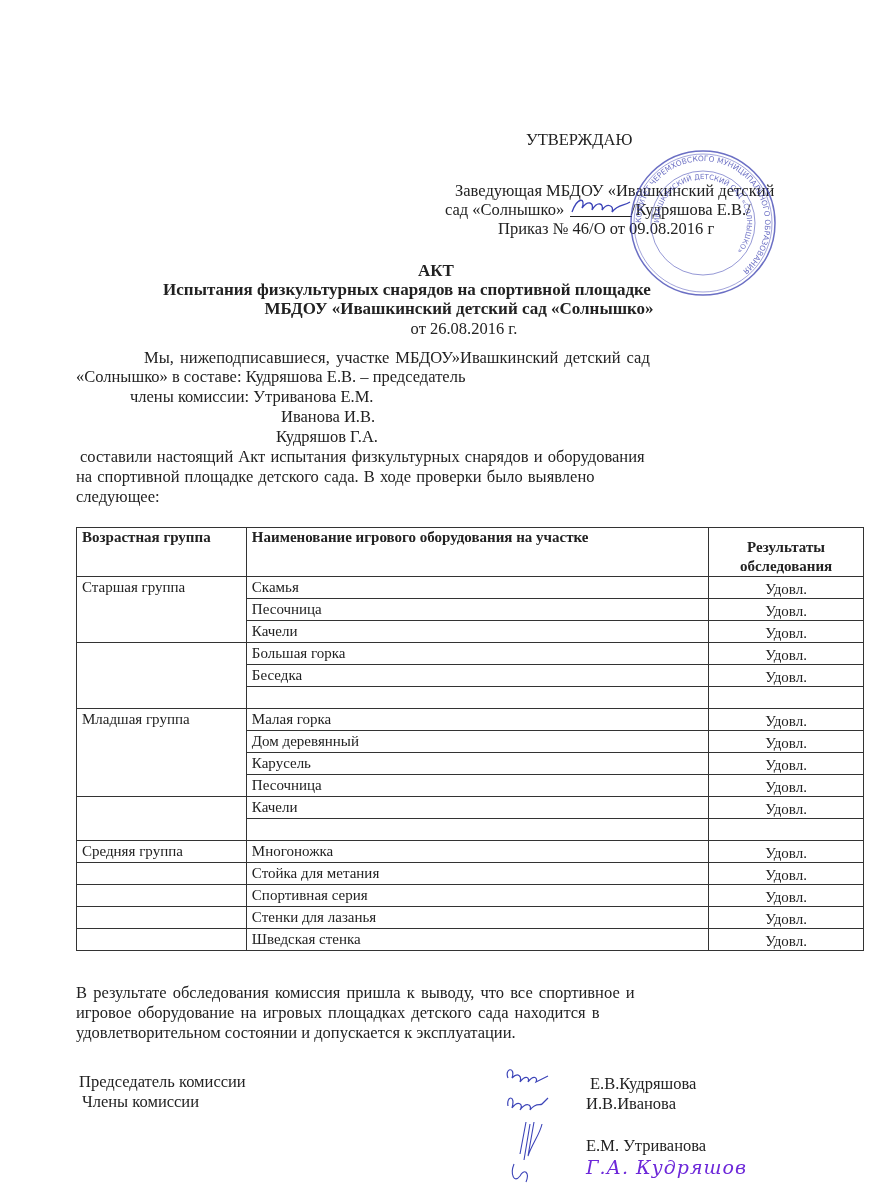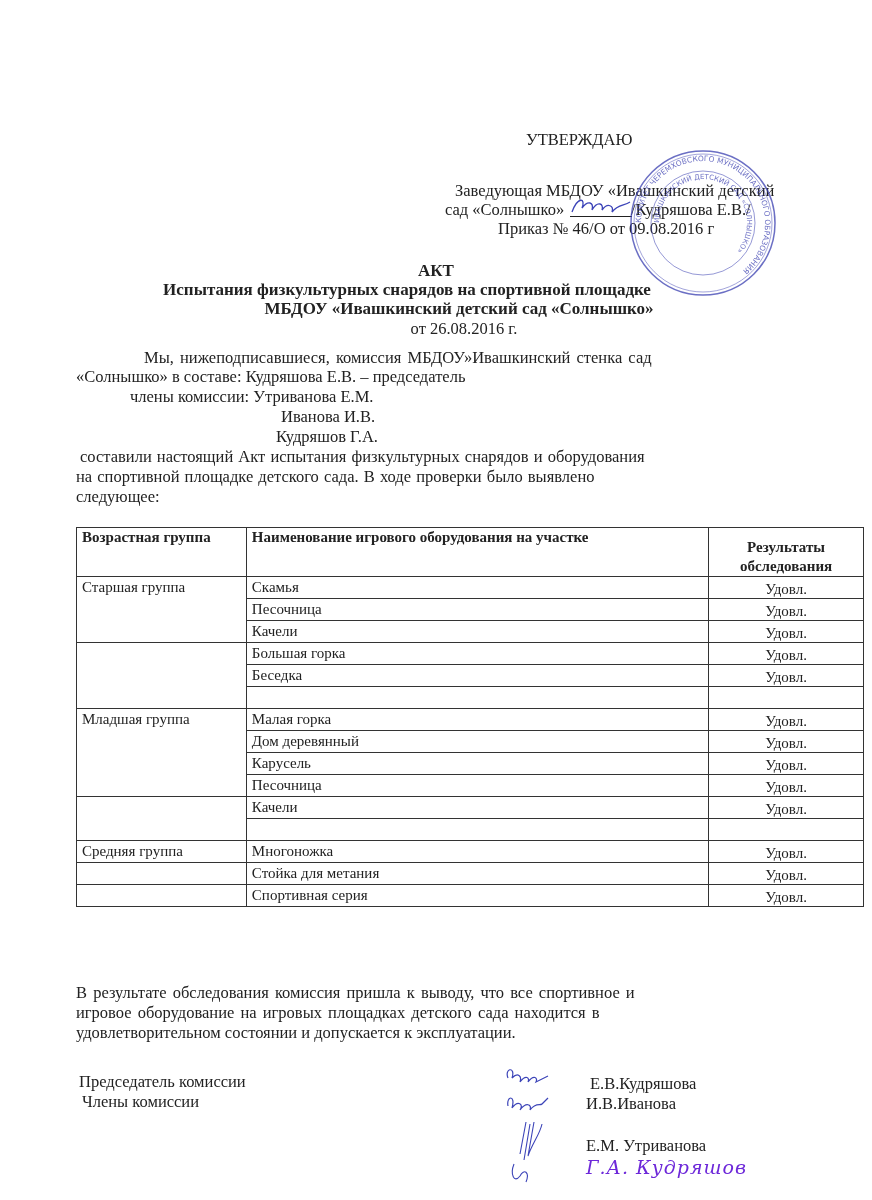--- a/index.html
+++ b/index.html
@@ -43,21 +43,21 @@
   <circle cx="75" cy="75" r="52" fill="none" stroke="#3a3fb0" stroke-width="0.9" opacity="0.6"></circle>
   <text font-size="7.5" fill="#3a3fb0" opacity="0.75" font-family="DejaVu Sans, sans-serif"><textPath href="#outerArc">КОМИТЕТ ЧЕРЕМХОВСКОГО МУНИЦИПАЛЬНОГО ОБРАЗОВАНИЯ</textPath></text>
   <text font-size="7" fill="#3a3fb0" opacity="0.75" font-family="DejaVu Sans, sans-serif"><textPath href="#innerArc">ИВАШКИНСКИЙ ДЕТСКИЙ САД «СОЛНЫШКО»</textPath></text>
 </svg>
 
 <div class="abs t17 bold center" style="left:0; width:872px; top:261px;">АКТ</div>
 <div class="abs t17 bold center" style="left:0; width:768px; top:280px; padding-left:46px; box-sizing:border-box;">Испытания физкультурных снарядов на спортивной площадке</div>
 <div class="abs t17 bold center" style="left:0; width:872px; top:299px; padding-left:46px; box-sizing:border-box;">МБДОУ «Ивашкинский детский сад «Солнышко»</div>
 <div class="abs t16 center" style="left:0; width:872px; top:319px; padding-left:56px; box-sizing:border-box;">от 26.08.2016 г.</div>
 
-<div class="abs t16" style="left:144px; top:348px; word-spacing:2px;">Мы,  нижеподписавшиеся,  комиссия  МБДОУ»Ивашкинский  стенка  сад</div>
+<div class="abs t16" style="left:144px; top:348px; word-spacing:2px;">Мы,  нижеподписавшиеся,  участке  МБДОУ»Ивашкинский  детский  сад</div>
 <div class="abs t16" style="left:76px; top:367px;">«Солнышко» в составе: Кудряшова Е.В. – председатель</div>
 <div class="abs t16" style="left:130px; top:387px;">члены комиссии: Утриванова Е.М.</div>
 <div class="abs t16" style="left:281px; top:407px;">Иванова И.В.</div>
 <div class="abs t16" style="left:276px; top:427px;">Кудряшов Г.А.</div>
 <div class="abs t16" style="left:80px; top:447px; word-spacing:1px;">составили настоящий Акт испытания физкультурных снарядов и оборудования</div>
 <div class="abs t16" style="left:76px; top:467px; word-spacing:1px;">на  спортивной  площадке  детского  сада.  В  ходе  проверки  было  выявлено</div>
 <div class="abs t16" style="left:76px; top:487px;">следующее:</div>
 
 <table class="grid">
   <colgroup>
@@ -141,20 +141,30 @@
       <tr>
         <td></td>
         <td>Стойка для метания</td>
         <td class="res">Удовл.</td>
       </tr>
       <tr>
         <td></td>
         <td>Спортивная серия</td>
         <td class="res">Удовл.</td>
       </tr>
+      <tr>
+        <td></td>
+        <td>Стенки для лазанья</td>
+        <td class="res">Удовл.</td>
+      </tr>
+      <tr>
+        <td></td>
+        <td>Шведская стенка</td>
+        <td class="res">Удовл.</td>
+      </tr>
     </tbody>
 </table>
 
 <div class="abs t16" style="left:76px; top:983px; word-spacing:2px;">В  результате  обследования  комиссия  пришла  к  выводу,  что  все  спортивное  и</div>
 <div class="abs t16" style="left:76px; top:1003px; word-spacing:2px;">игровое   оборудование   на   игровых   площадках   детского   сада   находится   в</div>
 <div class="abs t16" style="left:76px; top:1023px;">удовлетворительном состоянии и допускается к  эксплуатации.</div>
 
 <div class="abs t16" style="left:79px; top:1072px;">Председатель комиссии</div>
 <div class="abs t16" style="left:82px; top:1092px;">Члены комиссии</div>
 

